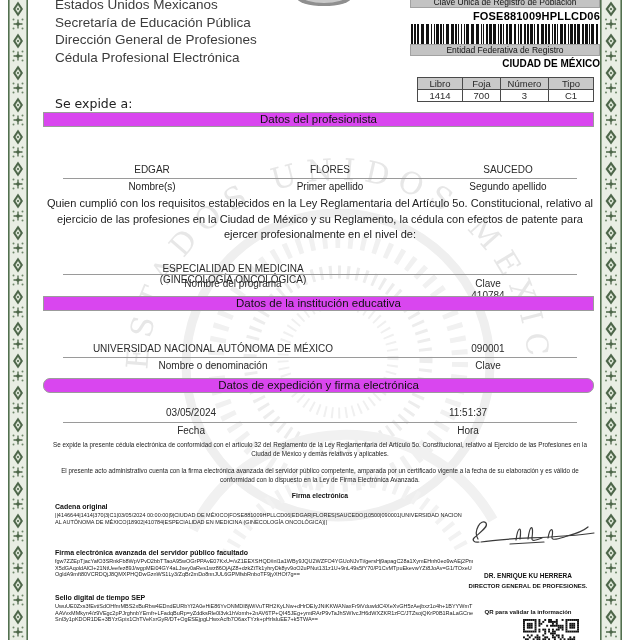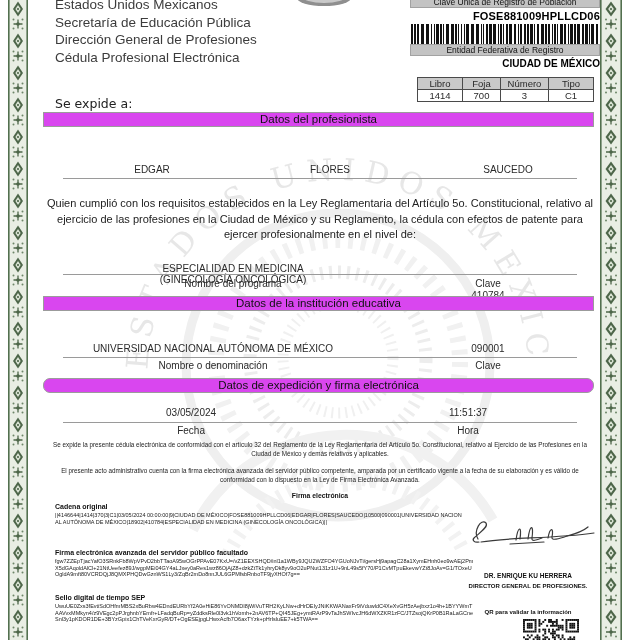--- a/index.html
+++ b/index.html
@@ -230,20 +230,25 @@
     <div id="se-expide" class="hum">Se expide a:</div>
 
     <div id="bar-prof" class="section-bar">Datos del profesionista</div>
 
     <div id="names-values" class="row3">
       <div>EDGAR</div>
       <div>FLORES</div>
       <div>SAUCEDO</div>
     </div>
     <div id="rule-names" class="rule"></div>
+    <div id="names-labels" class="row3">
+      <div>Nombre(s)</div>
+      <div>Primer apellido</div>
+      <div>Segundo apellido</div>
+    </div>
 
     <div id="statement">Quien cumplió con los requisitos establecidos en la Ley Reglamentaria del Artículo 5o. Constitucional, relativo al ejercicio de las profesiones en la Ciudad de México y su Reglamento, la cédula con efectos de patente para ejercer profesionalmente en el nivel de:</div>
 
     <div id="prog-values" class="two-col">
       <div class="ca">
           <div id="prog-name">ESPECIALIDAD EN MEDICINA (GINECOLOGÍA ONCOLÓGICA)</div>
         </div>
       <div class="cb">410784</div>
     </div>
     <div id="rule-prog" class="rule"></div>

